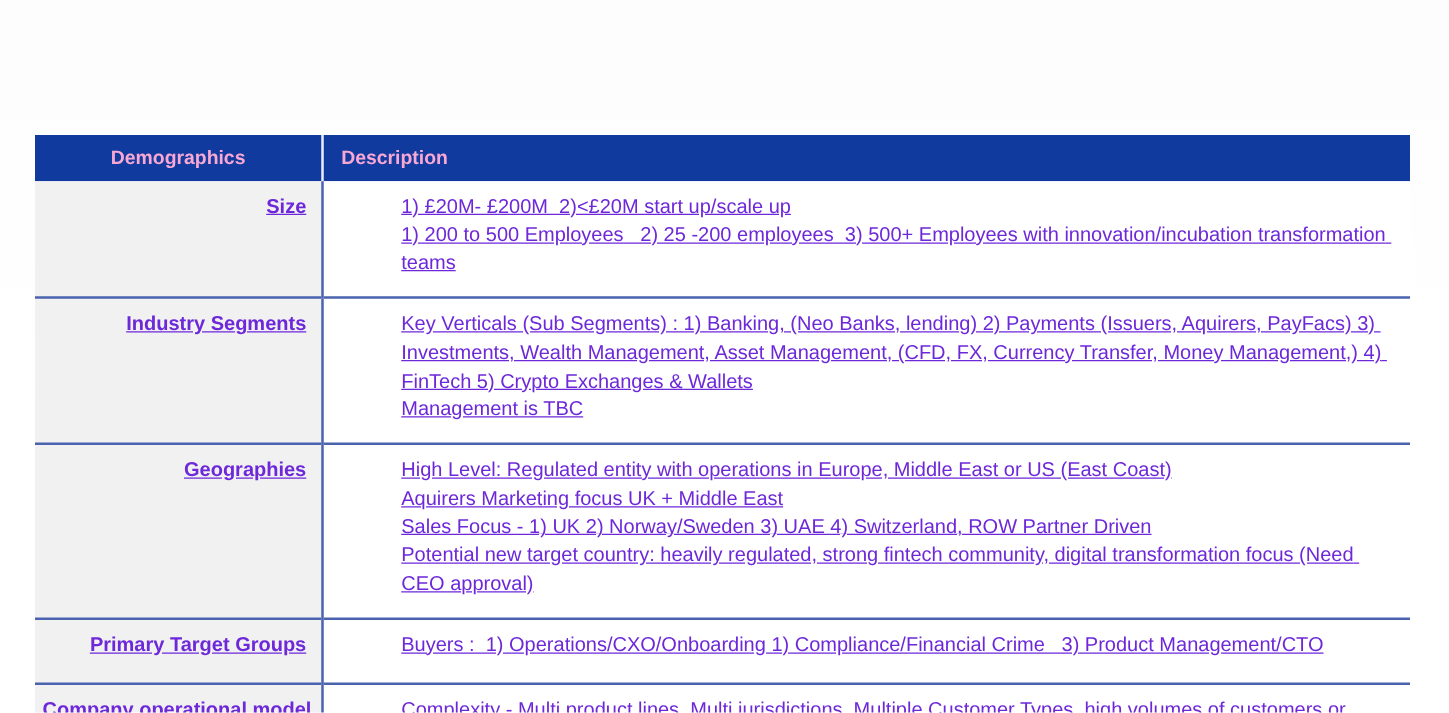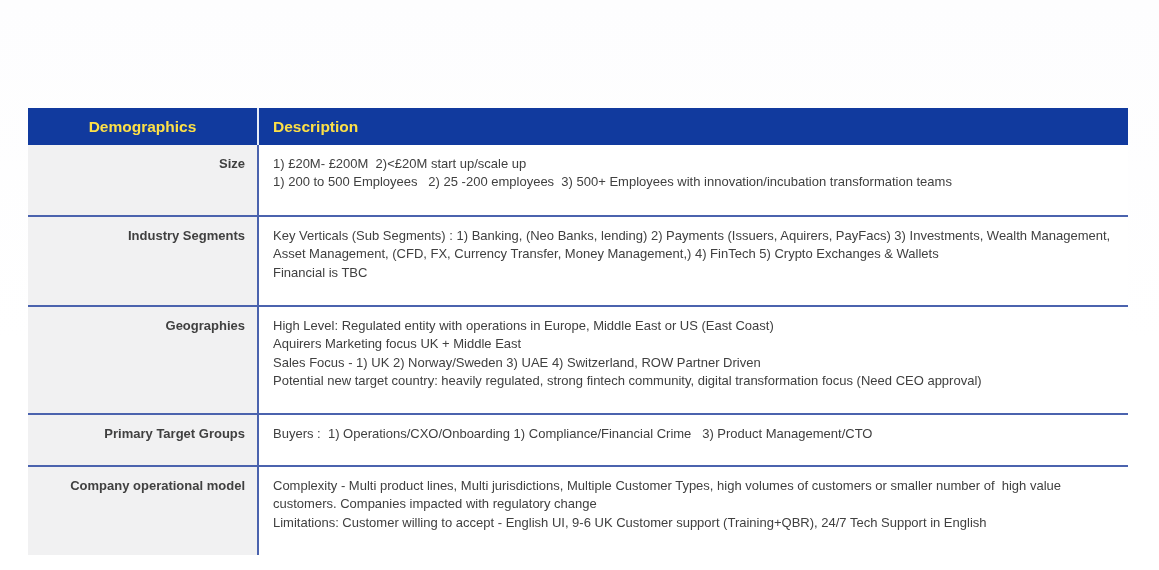--- a/index.html
+++ b/index.html
@@ -42,43 +42,44 @@
     width: 1100px;
     border-collapse: collapse;
     table-layout: fixed;
   }
 
   .icp-table col.c-label { width: 230px; }
   .icp-table col.c-desc  { width: 870px; }
 
   .icp-table thead th {
     background: #113a9e;
-    color: #fde047;
+    color: #f9a8d4;
     font-size: 15.5px;
     font-weight: bold;
     height: 37px;
     padding: 0 0 0 0;
     vertical-align: middle;
     border: none;
   }
   .icp-table thead th.h-label {
     text-align: center;
     border-right: 2px solid #e8edf7;
   }
   .icp-table thead th.h-desc {
     text-align: left;
     padding-left: 14px;
   }
 
   .icp-table tbody td {
     border-top: 2px solid #4b63ae;
     vertical-align: top;
-    font-size: 13px;
-    color: #404040;
+    font-size: 16px;
+    color: #6d28d9;
     line-height: 1.42;
+    text-decoration: underline;
   }
   .icp-table tbody tr:first-child td {
     border-top: none;
   }
 
   td.lbl {
     background: #f1f1f2;
     text-align: right;
     font-weight: bold;
     font-size: 13.6px;
@@ -88,20 +89,21 @@
     white-space: nowrap;
   }
 
   td.desc {
     background: #ffffff;
     padding: 10px 8px 14px 14px;
   }
   td.desc .line {
     display: block;
     white-space: pre-wrap;
+    margin-left: 48px;
   }
 
   
   tr[data-row="size"] td            { height: 46px; }
   tr[data-row="industry"] td        { height: 64px; }
   tr[data-row="geographies"] td     { height: 82px; }
   tr[data-row="target-groups"] td   { height: 26px; }
   tr[data-row="job-roles"] td       { height: 26px; }
   tr[data-row="operational"] td     { height: 64px; }
 </style>
@@ -129,21 +131,21 @@
         <td class="desc">
           <span class="line">1) £20M- £200M  2)&lt;£20M start up/scale up</span>
           <span class="line">1) 200 to 500 Employees   2) 25 -200 employees  3) 500+ Employees with innovation/incubation transformation teams</span>
         </td>
       </tr>
 
       <tr data-row="industry">
         <td class="lbl">Industry Segments</td>
         <td class="desc">
           <span class="line">Key Verticals (Sub Segments) : 1) Banking, (Neo Banks, lending) 2) Payments (Issuers, Aquirers, PayFacs) 3) Investments, Wealth Management, Asset Management, (CFD, FX, Currency Transfer, Money Management,) 4) FinTech 5) Crypto Exchanges &amp; Wallets</span>
-          <span class="line">Financial is TBC</span>
+          <span class="line">Management is TBC</span>
         </td>
       </tr>
 
       <tr data-row="geographies">
         <td class="lbl">Geographies</td>
         <td class="desc">
           <span class="line">High Level: Regulated entity with operations in Europe, Middle East or US (East Coast)</span>
           <span class="line">Aquirers Marketing focus UK + Middle East</span>
           <span class="line">Sales Focus - 1) UK 2) Norway/Sweden 3) UAE 4) Switzerland, ROW Partner Driven</span>
           <span class="line">Potential new target country: heavily regulated, strong fintech community, digital transformation focus (Need CEO approval)</span>

